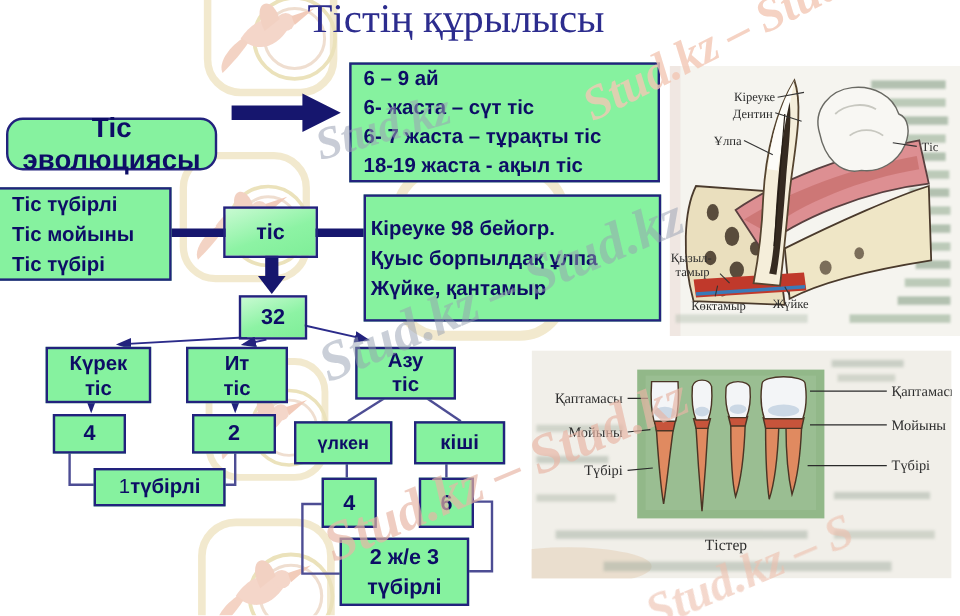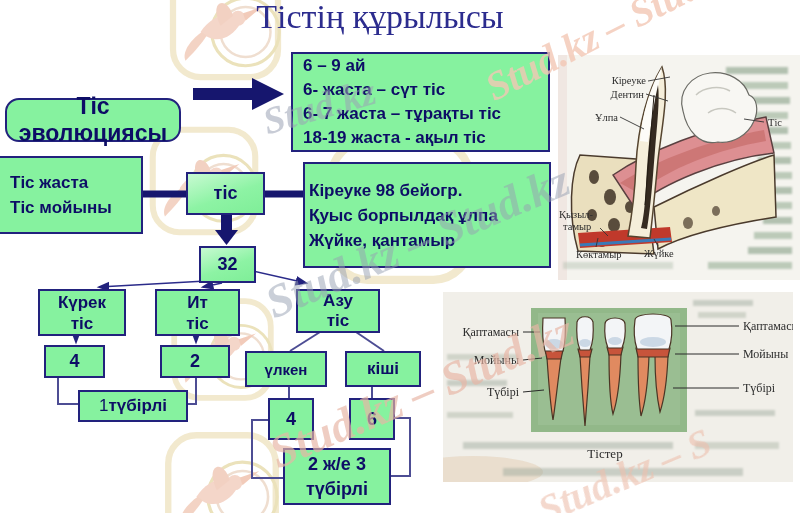--- a/index.html
+++ b/index.html
@@ -104,22 +104,23 @@
   </div>
 
   <div class="gbox lines" style="left:291px;top:52px;width:259px;height:100px;font-size:17px;line-height:24px;padding-left:10px;">
     <div>6 – 9 ай</div>
     <div>6- жаста – сүт тіс</div>
     <div>6- 7 жаста – тұрақты тіс</div>
     <div>18-19 жаста - ақыл тіс</div>
   </div>
 
   <div class="gbox lines" style="left:-2px;top:156px;width:145px;height:78px;font-size:17px;line-height:25px;padding-left:10px;">
-    <div>Тіс жаста</div>
+    <div>Тіс түбірлі</div>
     <div>Тіс мойыны</div>
+    <div>Тіс түбірі</div>
   </div>
 
   <div class="gbox grad cen" style="left:186px;top:172px;width:79px;height:43px;font-size:18px;">
     <span>тіс</span>
   </div>
 
   <div class="gbox lines" style="left:303px;top:162px;width:248px;height:106px;font-size:17px;line-height:25px;padding-left:4px;">
     <div>Кіреуке 98 бейогр.</div>
     <div>Қуыс борпылдақ ұлпа</div>
     <div>Жүйке, қантамыр</div>

